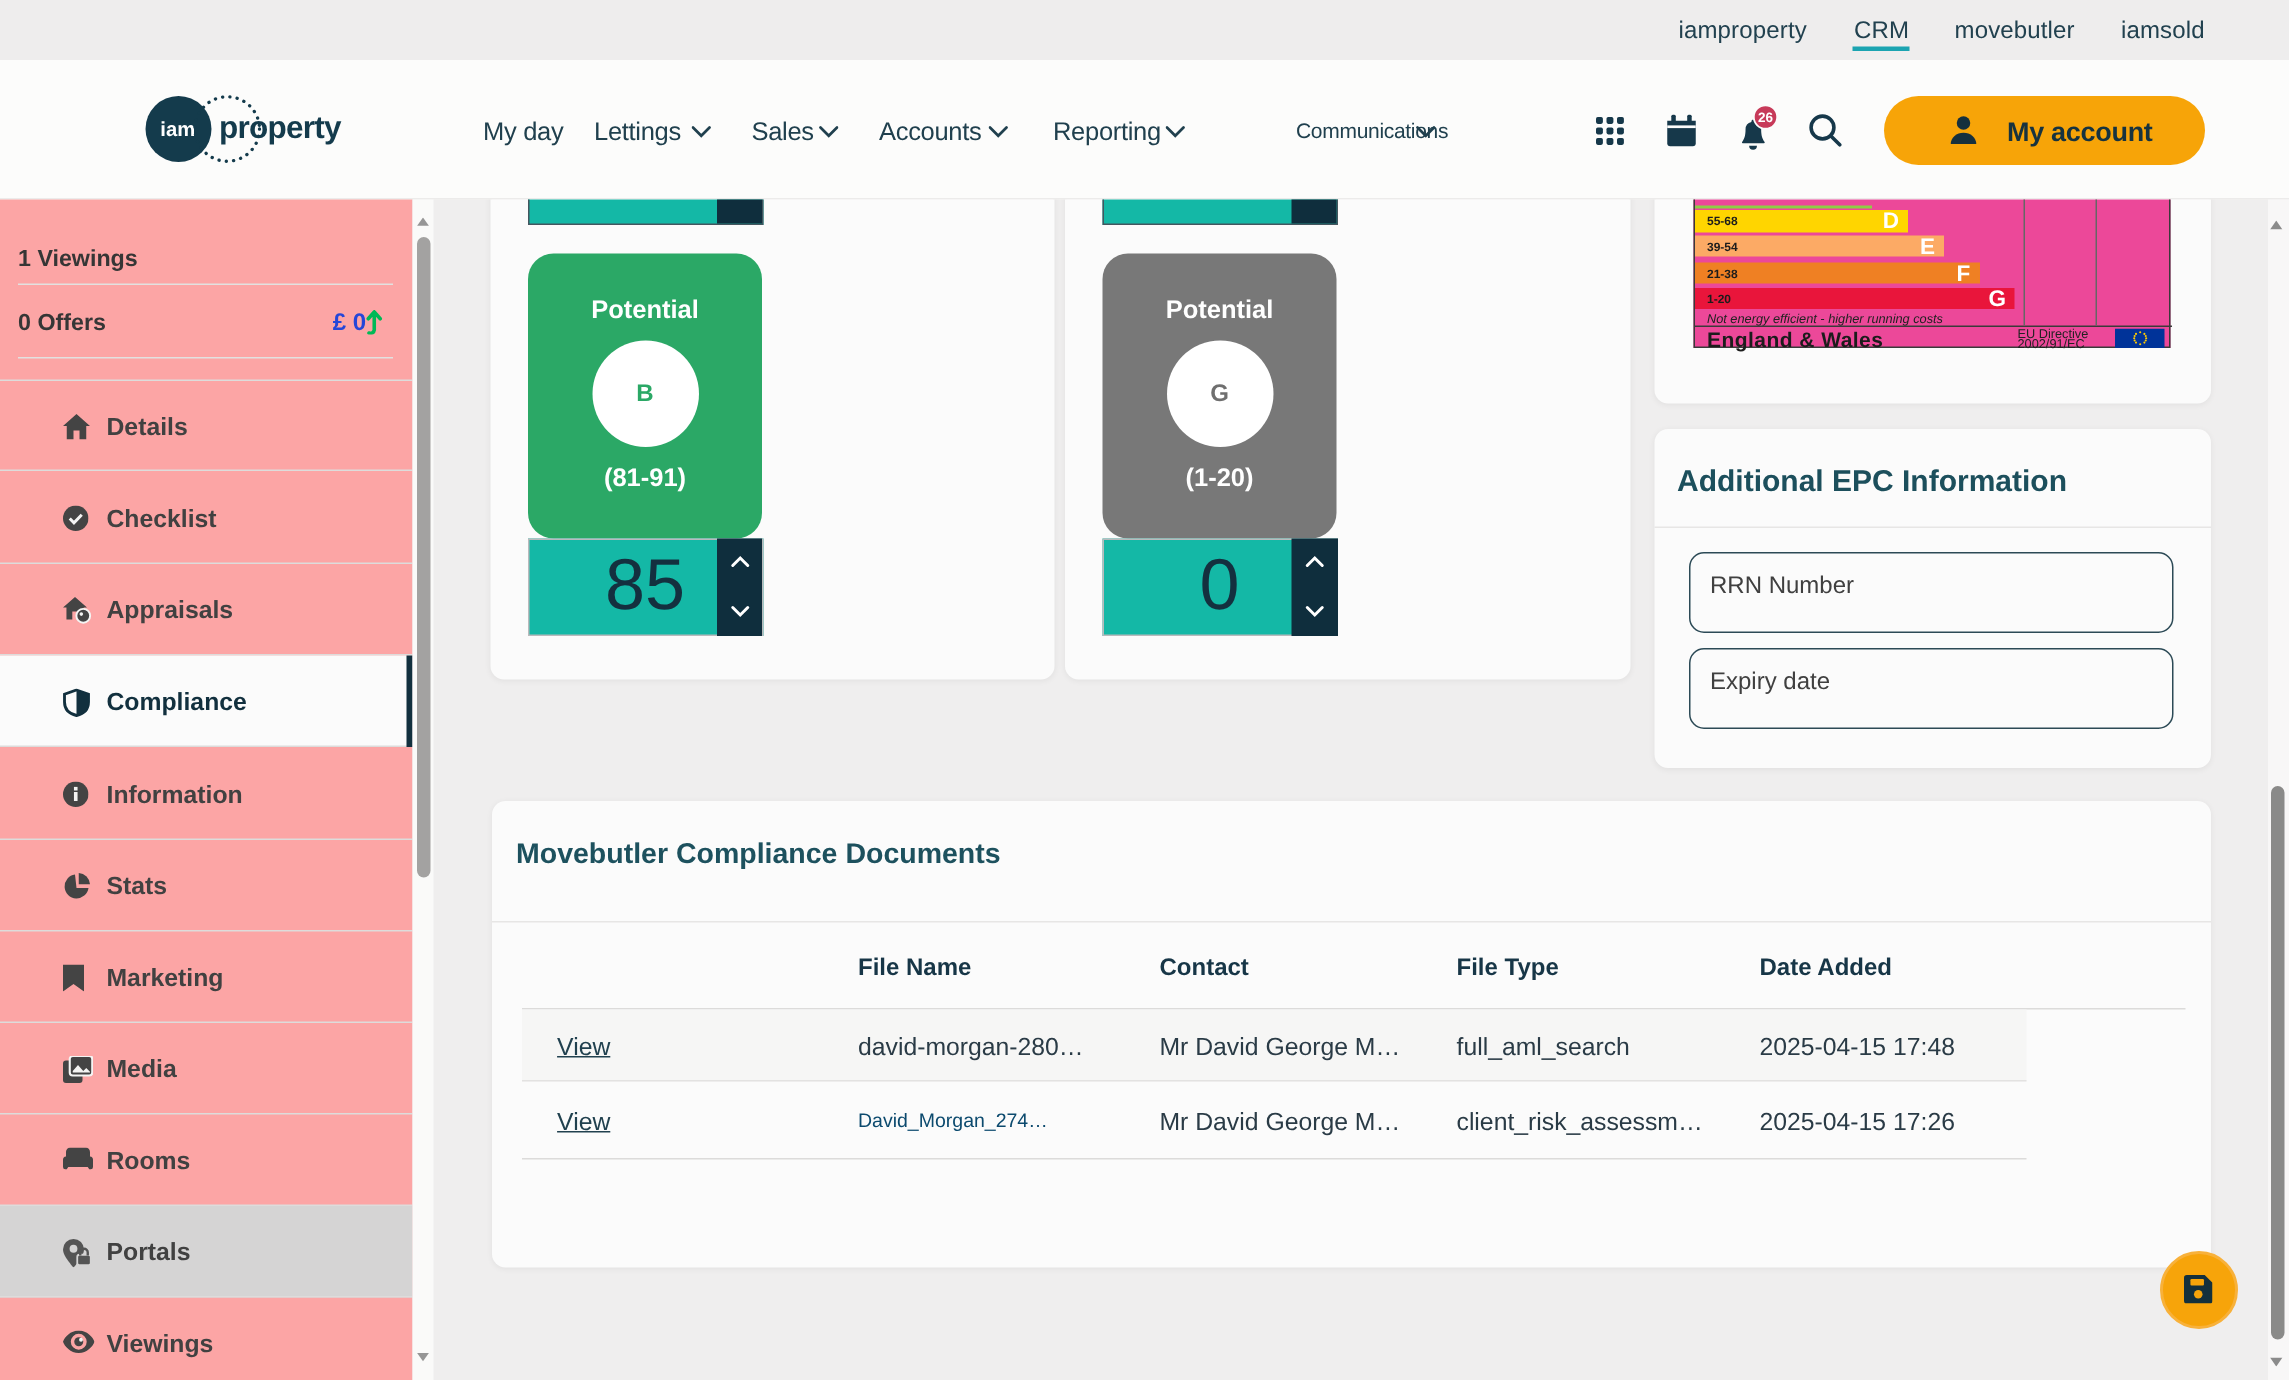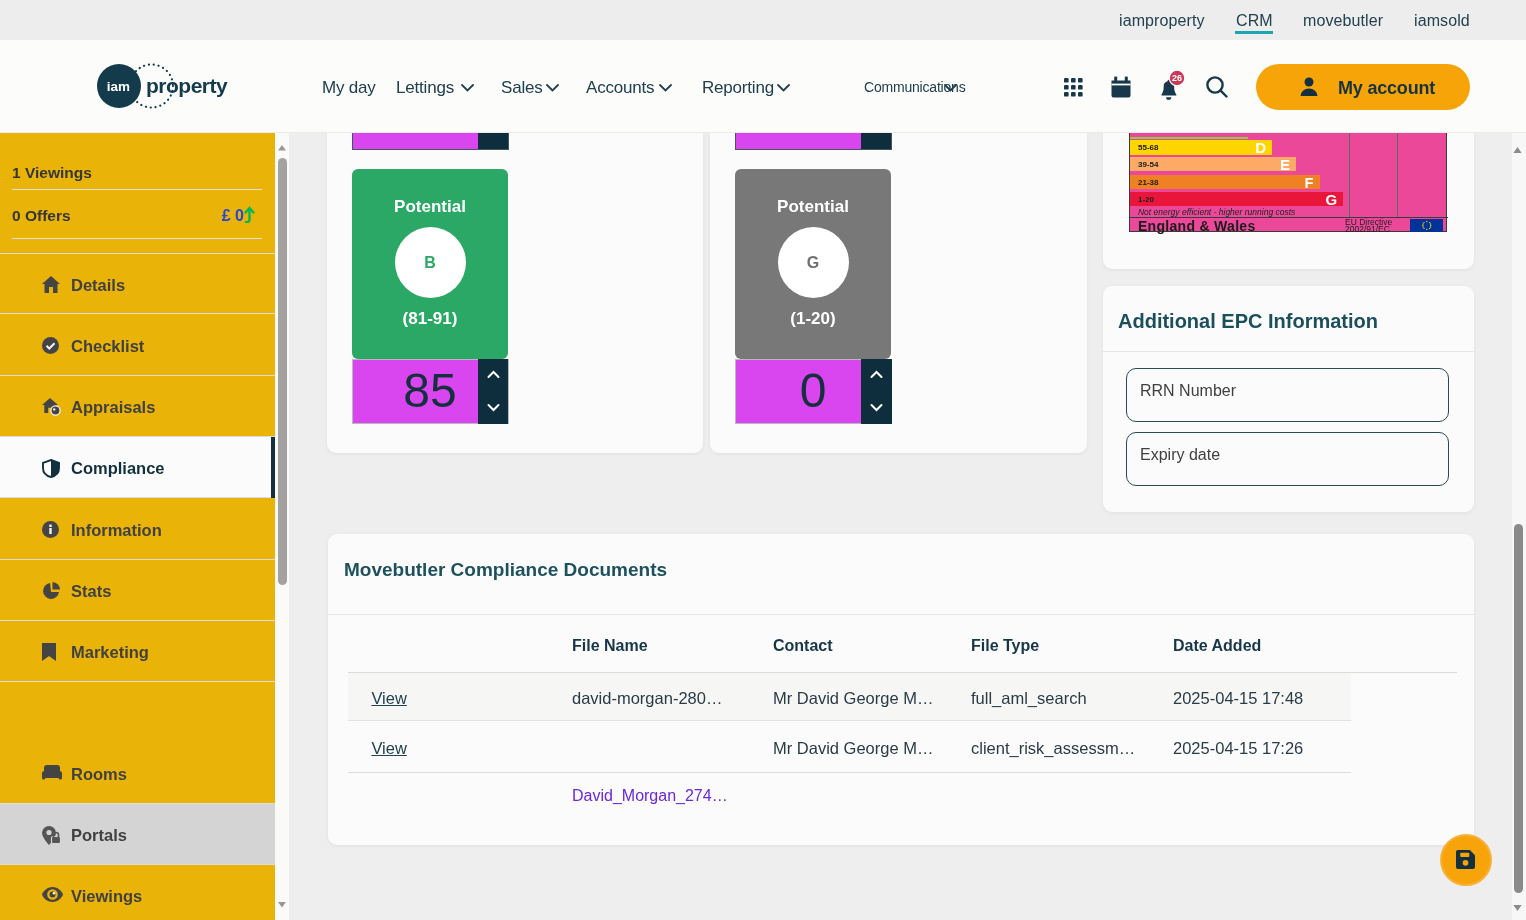--- a/index.html
+++ b/index.html
@@ -12,34 +12,34 @@
   #topbar .lnk { position:absolute; top:0; height:40px; line-height:42px; font-size:16px; color:#21414f; font-weight:500; letter-spacing:0.1px; }
   #crm-underline { position:absolute; height:3px; background:#1ba4b1; }
 
   
   #header { position:absolute; left:0; top:40px; width:1526px; height:93px; background:#fcfcfb; border-bottom:1px solid #ecebea; }
   .nav-item { position:absolute; top:0; height:93px; line-height:95px; font-size:17px; color:#20404e; font-weight:500; letter-spacing:-0.2px; }
   #myaccount { position:absolute; left:1256px; top:24px; width:214px; height:46px; background:#f7a408; border-radius:23px; }
   #myaccount span { position:absolute; left:82px; top:0; height:46px; line-height:48px; font-size:18px; font-weight:700; color:#17333f; letter-spacing:-0.2px; }
 
   
-  #sidebar { position:absolute; left:0; top:133px; width:275px; height:787px; background:#eab308; }
+  #sidebar { position:absolute; left:0; top:133px; width:275px; height:787px; background:#fca5a5; }
   .sb-stat { position:absolute; left:12px; font-size:15.5px; font-weight:600; color:#363636; }
   .sb-sep { position:absolute; left:12px; width:250px; height:1px; background:#e2e1e0; }
   .menu-item { position:absolute; left:0; width:275px; height:61px; border-bottom:1px solid #dddcdb;padding-left:44px; }
   .menu-item .lbl { position:absolute; left:71px; top:0; height:61px; line-height:63px; font-size:16.5px; font-weight:600; color:#414141; }
   .menu-item svg { position:absolute; left:42px; top:22px; }
 
   
   #main { position:absolute; left:288px; top:133px; width:1238px; height:787px; background:#efeeee; overflow:hidden; }
   .card { position:absolute; background:#fbfbfb; border-radius:9px; box-shadow:0 1px 4px rgba(0,0,0,0.06); }
 
-  .numwrap { position:absolute; background:#d946ef; border:1px solid #b9babc; }
+  .numwrap { position:absolute; background:#14b8a6; border:1px solid #b9babc; }
   .spin { position:absolute; background:#0f2e3d; }
-  .bigband { position:absolute; width:156px; border-radius:6px; }
+  .bigband { position:absolute; width:156px; border-radius:17px; }
   .bigband .t1 { position:absolute; width:100%; text-align:center; color:#fff; font-weight:700; font-size:17px; }
   .bcirc { position:absolute; width:71px; height:71px; border-radius:50%; background:#fff; text-align:center; font-weight:700; font-size:16px; line-height:71px; }
   .numval { position:absolute; font-size:48px; color:#14303f; text-align:center; }
 
   .fld { position:absolute; border:1.5px solid #2c4a56; border-radius:10px; background:#fbfbfb; }
   .fld span { position:absolute; left:13px; top:13px; font-size:16px; color:#404040; }
 
   
   .sb-thumb { position:absolute; border-radius:6px; }
 </style>
@@ -179,20 +179,28 @@
         <path d="M8 1 A8 8 0 1 0 17 10 L9 10 Z" fill="#444"></path>
         <path d="M10.5 0 A8 8 0 0 1 18 7.5 L10.5 7.5 Z" fill="#444"></path>
       </svg>
     <span class="lbl">Stats</span>
   </div>
   <div class="menu-item" style="top:488px;">
     <svg width="14" height="18" viewBox="0 0 14 18">
         <path d="M0 0 H14 V18 L7 13 L0 18 Z" fill="#444"></path>
       </svg>
     <span class="lbl">Marketing</span>
+  </div>
+  <div class="menu-item" style="top:549px;">
+    <svg width="20" height="18" viewBox="0 0 20 18">
+        <rect x="0" y="3" width="13" height="15" rx="2" fill="#444"></rect>
+        <rect x="4.5" y="0" width="15" height="13" rx="2" fill="#444" stroke="#f4f4f3" stroke-width="1.4"></rect>
+        <path d="M6.5 10 L10 6 L13.5 10 L15.5 8 L18 10.5 V11 H6.5 Z" fill="#f4f4f3"></path>
+      </svg>
+    <span class="lbl">Media</span>
   </div>
   <div class="menu-item" style="top:610px;">
     <svg width="20" height="15" viewBox="0 0 20 15">
         <path d="M2 6 V3 a3 3 0 0 1 3-3 h10 a3 3 0 0 1 3 3 v3 a2.2 2.2 0 0 1 2 2.2 V13 a1.5 1.5 0 0 1-1.5 1.5 h-1 L16.5 13 h-13 L2.5 14.5 h-1 A1.5 1.5 0 0 1 0 13 V8.2 A2.2 2.2 0 0 1 2 6 Z" fill="#444"></path>
       </svg>
     <span class="lbl">Rooms</span>
   </div>
   <div class="menu-item" id="mi-portals" style="top:671px;">
     <svg width="19" height="19" viewBox="0 0 19 19">
         <path d="M7 0 a7 7 0 0 1 7 7 c0 4.5-7 12-7 12 s-7-7.5-7-12 a7 7 0 0 1 7-7 z" fill="#555"></path>
@@ -324,21 +332,21 @@
     <div class="abs" style="left:20px; top:137.9px; width:1109px; height:1px; background:#dcdbda;"></div>
     <div class="abs" style="left:20px; top:138.9px; width:1003px; height:48.7px; background:#f6f6f5; border-bottom:1px solid #e3e2e1;">
       <span class="abs" style="left:23.4px; top:16px; font-size:16.5px; color:#21414f; text-decoration:underline;">View</span>
       <span class="abs" style="left:224px; top:16px; font-size:16.5px; color:#2a3b46;">david-morgan-280…</span>
       <span class="abs" style="left:425px; top:16px; font-size:16.5px; color:#2a3b46;">Mr David George M…</span>
       <span class="abs" style="left:623px; top:16px; font-size:16.5px; color:#2a3b46;">full_aml_search</span>
       <span class="abs" style="left:825px; top:16px; font-size:16.5px; color:#2a3b46;">2025-04-15 17:48</span>
     </div>
     <div class="abs" style="left:20px; top:187.6px; width:1003px; height:51.7px; border-bottom:1px solid #dcdbda;">
       <span class="abs" style="left:23.4px; top:18px; font-size:16.5px; color:#21414f; text-decoration:underline;">View</span>
-      <span class="abs" style="left:224px; top:18px; font-size:16px; color:#6d28d9;margin-top:48px;">David_Morgan_274…</span>
+      <span class="abs" style="left:224px; top:18px; font-size:13px; color:#0c4a6e;">David_Morgan_274…</span>
       <span class="abs" style="left:425px; top:18px; font-size:16.5px; color:#2a3b46;">Mr David George M…</span>
       <span class="abs" style="left:623px; top:18px; font-size:16.5px; color:#2a3b46;">client_risk_assessm…</span>
       <span class="abs" style="left:825px; top:18px; font-size:16.5px; color:#2a3b46;">2025-04-15 17:26</span>
     </div>
   </div>
 
   <div class="abs" style="left:1152px; top:700.5px; width:52px; height:52px; border-radius:50%; background:#f7a40a; border:2.5px solid #f8b13a;">
     <svg class="abs" style="left:14px; top:14px;" width="19" height="19" viewBox="0 0 20 20">
       <path d="M2 0 H14.5 L20 5.5 V18 a2 2 0 0 1-2 2 H2 a2 2 0 0 1-2-2 V2 a2 2 0 0 1 2-2 Z" fill="#14303c"></path>
       <rect x="4.5" y="2.8" width="9.5" height="4.6" rx="0.8" fill="#f7a40a"></rect>

